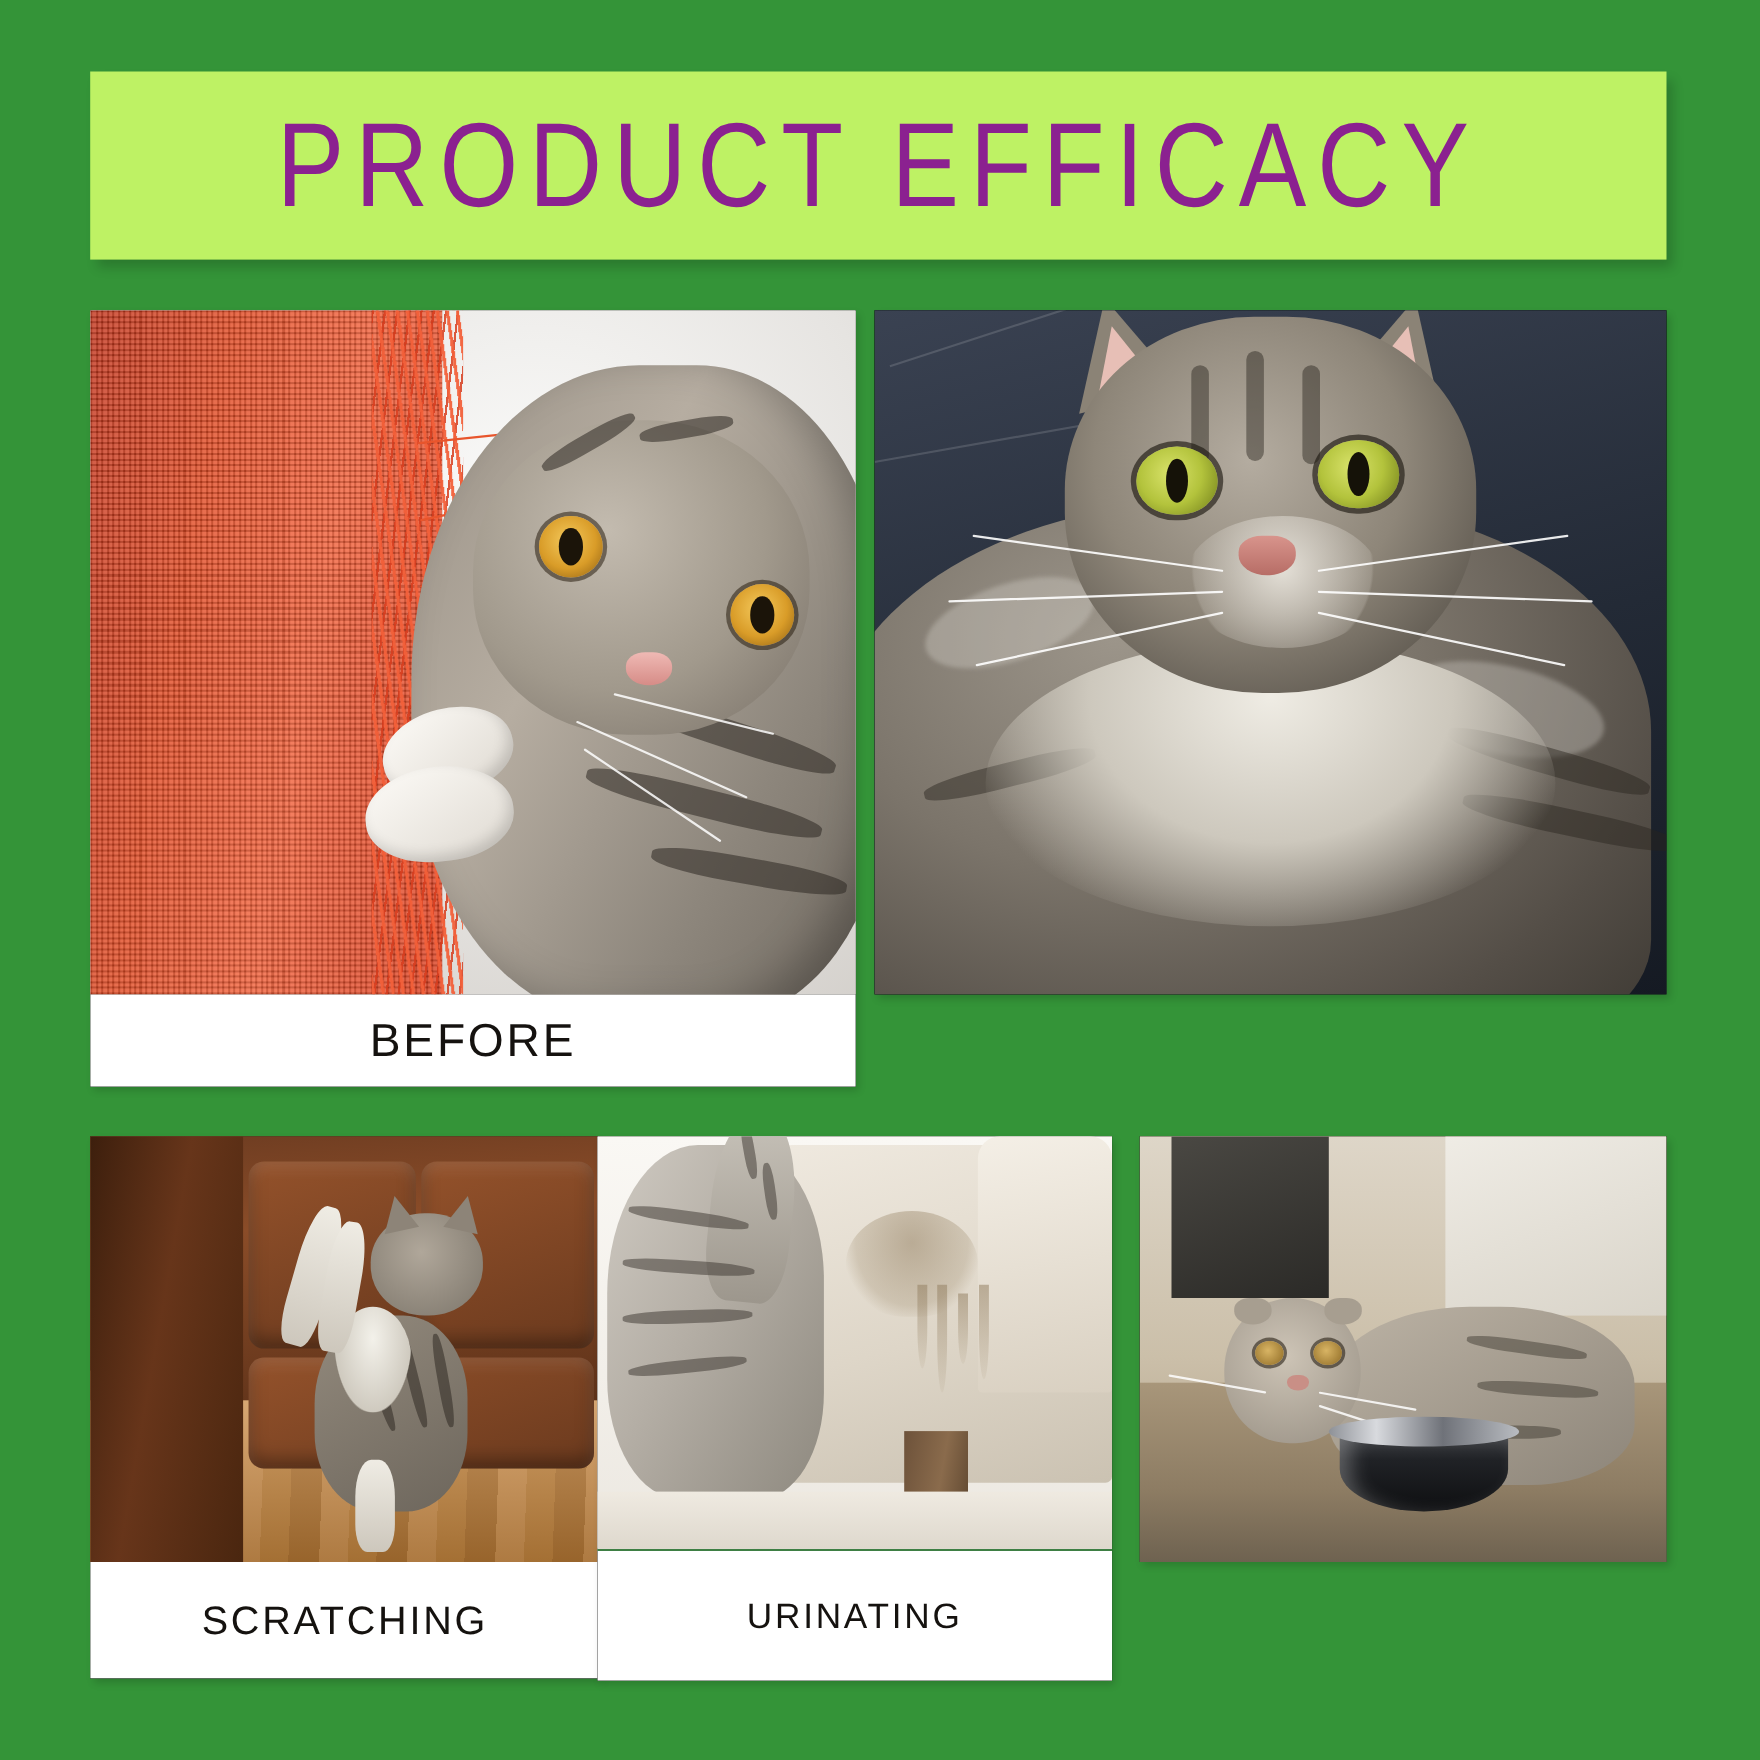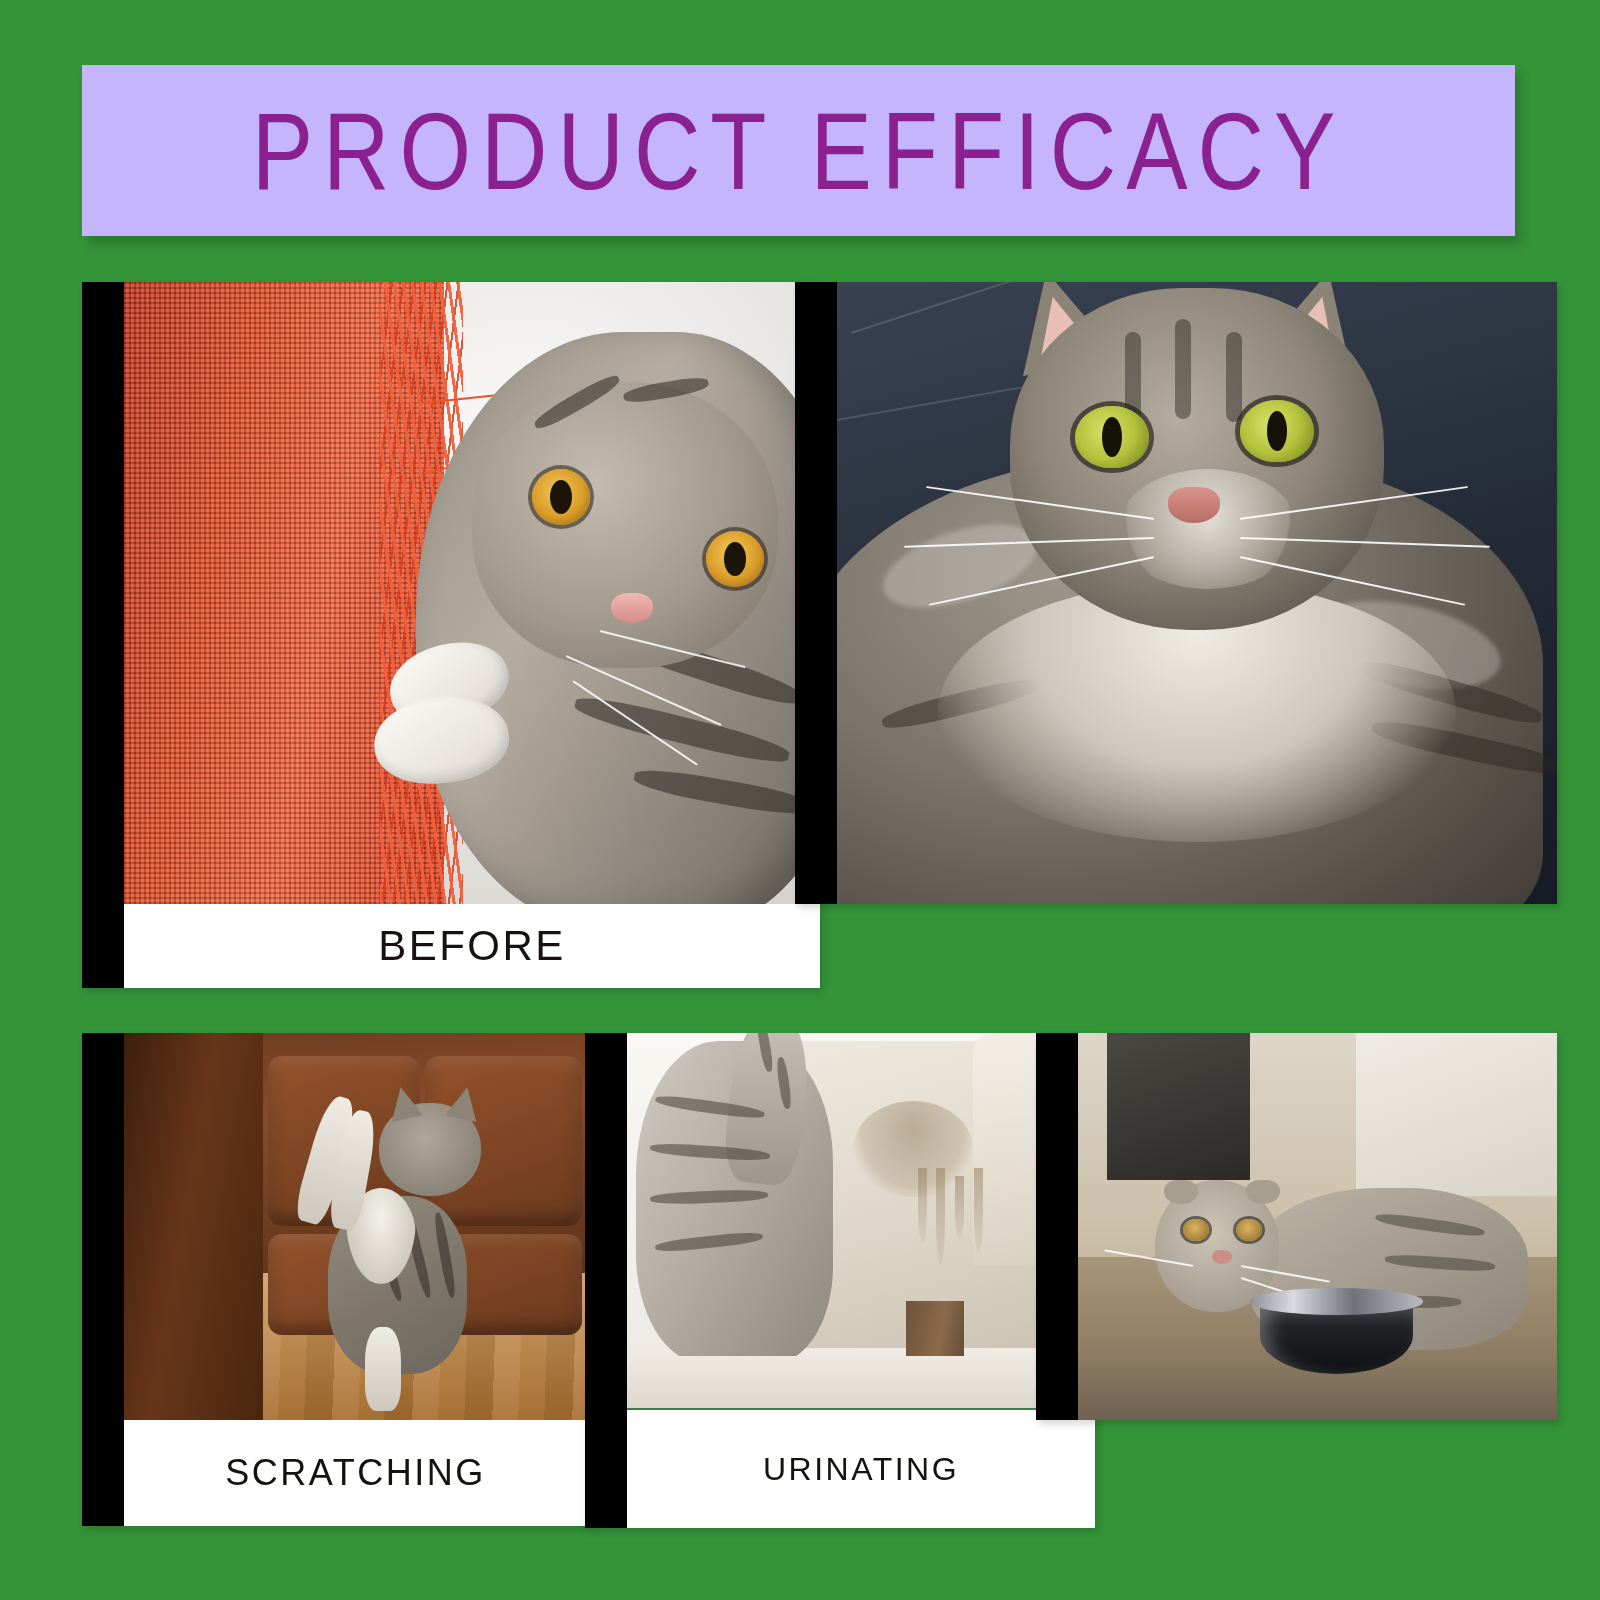--- a/index.html
+++ b/index.html
@@ -15,21 +15,21 @@
     position: relative;
   }
 
   
   #title-bar {
     position: absolute;
     left: 82px;
     top: 65px;
     width: 1433px;
     height: 171px;
-    background: #c4b5fd;
+    background: #bef264;
     box-shadow: 6px 8px 10px rgba(0,0,0,0.18);
     display: flex;
     align-items: center;
     justify-content: center;
   }
   #title-text {
     color: #8b2190;
     font-size: 92px;
     letter-spacing: 10px;
     font-weight: 400;
@@ -38,21 +38,20 @@
     transform: scaleY(1.18);
     font-family: "Liberation Sans", sans-serif;
   }
 
   
   .card {
     position: absolute;
     background: #000000;
     box-shadow: 3px 4px 7px rgba(0,0,0,0.16);
     overflow: hidden;
-    padding-left: 42px;
   }
   .photo {
     position: relative;
     overflow: hidden;
     width: 100%;
   }
   .caption {
     background: #ffffff;
     color: #15120f;
     display: flex;
@@ -69,21 +68,21 @@
 
   
   #card-before { left: 82px;  top: 282px; width: 696px; }
   #card-after  { left: 795px; top: 282px; width: 720px; }
   #card-before .photo, #card-after .photo { height: 622px; }
   #card-before .caption, #card-after .caption { height: 84px; }
   #card-before .cap-text, #card-after .cap-text { font-size: 42px; }
 
   
   #card-scratching { left: 82px;   top: 1033px; width: 463px; }
-  #card-urinating  { left: 585px;  top: 1033px; width: 468px; }
+  #card-urinating  { left: 543px;  top: 1033px; width: 468px; }
   #card-upset      { left: 1036px; top: 1033px; width: 479px; }
   #card-scratching .photo { height: 387px; }
   #card-urinating  .photo { height: 375px; }
   #card-upset      .photo { height: 387px; }
   #card-scratching .caption { height: 106px; }
   #card-urinating  .caption { height: 118px; border-top: 2px solid #3e7f44; }
   #card-upset      .caption { height: 106px; }
   #card-scratching .cap-text { font-size: 36px; }
   #card-urinating  .cap-text { font-size: 32px; }
   #card-upset      .cap-text { font-size: 32px; }

